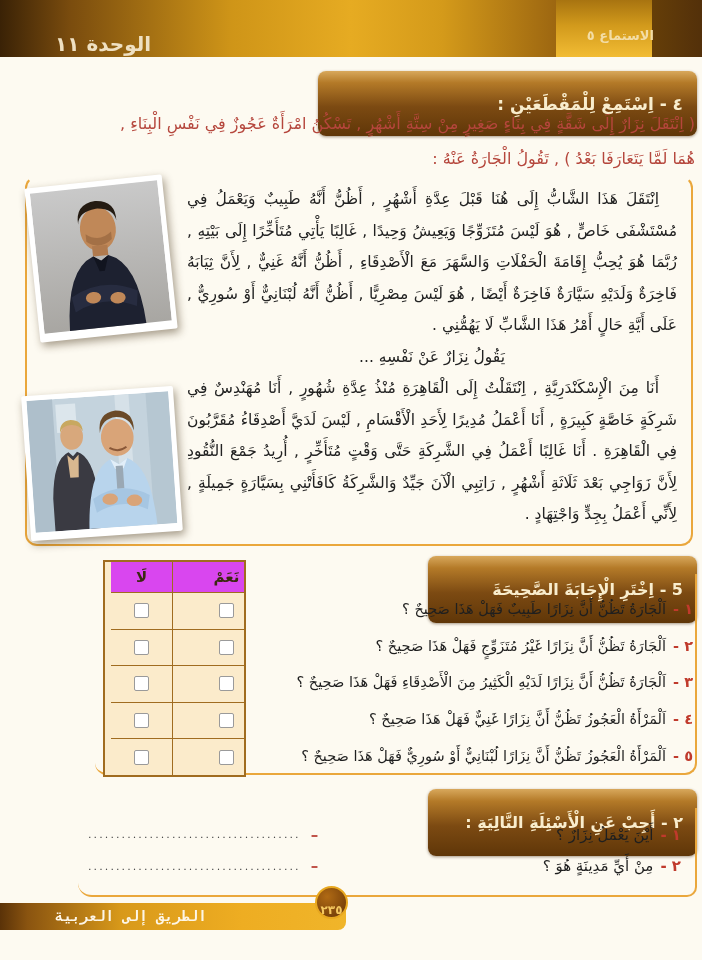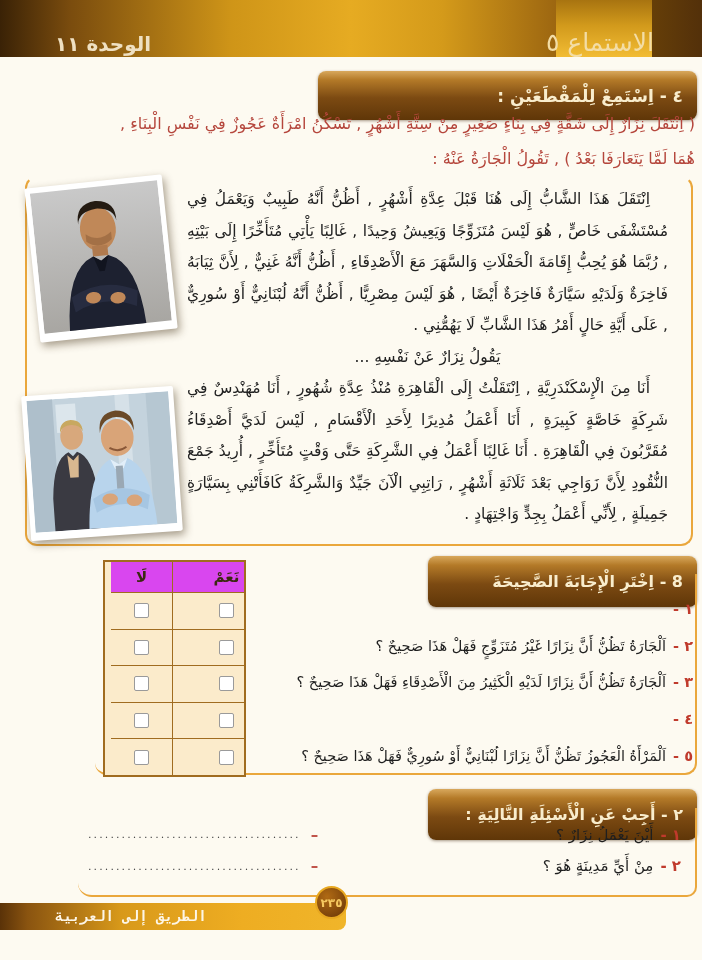--- a/index.html
+++ b/index.html
@@ -5,39 +5,39 @@
   html,body{margin:0;padding:0;}
   body{background:#e9e4d8;font-family:"DejaVu Sans",sans-serif;}
   #page{position:relative;width:702px;height:960px;background:#fdfaf1;overflow:hidden;margin:0 auto;}
 
   
   .header-band{position:absolute;top:0;left:0;width:702px;height:57px;
     background:linear-gradient(90deg,#3a2206 0%,#7a4c0e 10%,#cf9518 33%,#e6ab22 50%,#d49a1a 63%,#9a6410 80%,#653e08 93%,#53300a 100%);
     border-bottom:3px solid #fdfaf1;}
   .header-tab{position:absolute;top:0;left:556px;width:96px;height:57px;
     background:linear-gradient(180deg,#a87410 0%,#d29a1c 45%,#f2bc34 100%);}
-  .header-right-label{position:absolute;top:28px;right:48px;color:#f3dda6;font-size:25px;font-weight:normal;direction:rtl;}
+  .header-right-label{position:absolute;top:28px;right:48px;color:#f3dda6;font-size:13px;font-weight:bold;direction:rtl;}
   .header-left-label{position:absolute;top:32px;left:55px;color:#efe0c2;font-size:20px;font-weight:bold;direction:rtl;}
 
   
   .bar-brown{position:absolute;border-radius:8px;display:flex;align-items:center;direction:rtl;
     background:linear-gradient(180deg,#d8a85c 0%,#b47a28 18%,#7c4a12 55%,#5f3608 100%);
-    color:#f9edcd;font-weight:bold;padding:8px 14px;box-shadow:0 1px 3px rgba(60,30,0,.45);}
+    color:#f9edcd;font-weight:bold;padding:16px 14px;box-shadow:0 1px 3px rgba(60,30,0,.45);}
   #bar-section4{top:71px;left:318px;width:351px;height:33px;font-size:17px;}
   #bar-ex1{top:556px;left:428px;width:241px;height:35px;font-size:16px;}
   #bar-ex2{top:789px;left:428px;width:241px;height:35px;font-size:16px;}
 
   
   .intro-note{position:absolute;top:106px;left:96px;width:599px;direction:rtl;text-align:right;
     color:#b5463c;font-size:16px;line-height:35px;}
 
   
   .main-box{position:absolute;top:176px;left:25px;width:668px;height:370px;
     border:2px solid #eaa73c;border-top-color:transparent;border-radius:12px;
-    padding:6px 23px 4px 12px;box-sizing:border-box;}
+    padding:6px 14px 4px 12px;box-sizing:border-box;}
   .main-text{direction:rtl;text-align:justify;text-align-last:right;color:#222;
     font-size:15.5px;line-height:31.5px;padding-left:148px;}
   .main-text p{margin:0;}
   .p-indent{text-indent:18px;}
   .speaker-line{text-align:center;text-align-last:center;margin:0;}
 
   
   .photo{position:absolute;background:#fff;padding:5px 5px 8px 5px;
     box-shadow:2px 4px 9px rgba(60,40,10,.45);border-radius:2px;}
   #photo1{top:181px;left:32px;transform:rotate(-6deg);}
@@ -71,21 +71,21 @@
   .dots{letter-spacing:2.1px;color:#4a4a4a;font-size:11px;}
   .dash{color:#c0544a;font-weight:bold;font-size:15px;}
 
   
   .footer-bar{position:absolute;top:903px;left:0;width:346px;height:27px;
     background:linear-gradient(90deg,#5a3208 0%,#8a5410 8%,#d8991a 35%,#eead22 70%,#f0b52a 100%);
     border-radius:0 8px 8px 0;display:flex;align-items:center;font-family:Liberation Mono, monospace;}
   .footer-title{color:#fdf6e8;font-size:14px;font-weight:bold;direction:rtl;margin-left:55px;}
   .footer-circle{position:absolute;top:886px;left:315px;width:33px;height:33px;border-radius:50%;
     background:radial-gradient(circle at 35% 30%,#b06a14,#7a420a 75%);
-    border:2px solid #e8a820;box-sizing:border-box;display:flex;align-items:center;justify-content:center;
+    border:2px solid #e8a820;box-sizing:border-box;display:flex;align-items:flex-end;justify-content:center;
     color:#f5c860;font-size:12px;font-weight:bold;}
 </style>
 </head>
 <body>
 
 <div id="page">
 
   <div class="header-band">
     <div class="header-tab"></div>
   </div>
@@ -144,21 +144,21 @@
       <path d="M38 93 Q40 52 56 45 L62 49 L68 45 Q84 52 86 93 Z" fill="#b8d4ec"></path>
       <path d="M56 45 L62 49 L68 45 L65 52 L59 52 Z" fill="#e2eef8"></path>
       <rect x="59.5" y="50" width="5" height="16" fill="#9aa8b4"></rect>
       <path d="M42 72 Q62 60 82 72 L80 82 Q62 72 44 82 Z" fill="#a6c6e2"></path>
       <ellipse cx="54" cy="73" rx="5.5" ry="4" fill="#d9a478"></ellipse>
       <ellipse cx="71" cy="75" rx="5.5" ry="4" fill="#d9a478"></ellipse>
     </svg>
   </div>
 
   <div id="bar-ex1" class="bar-brown">
-    <span>8 - اِخْتَرِ الْإِجَابَةَ الصَّحِيحَةَ</span>
+    <span>5 - اِخْتَرِ الْإِجَابَةَ الصَّحِيحَةَ</span>
   </div>
   <div class="ex1-box"></div>
 
   <div class="yn-table">
     <div class="yn-cell hdr col1">نَعَمْ</div>
     <div class="yn-cell hdr col2">لَا</div>
 
     <div class="yn-cell col1">
         <div class="cb"></div>
       </div>
@@ -188,34 +188,36 @@
       </div>
     <div class="yn-cell col2">
         <div class="cb"></div>
       </div>
   </div>
 
   <div class="q1-list">
 
       <div class="q-row">
         <span class="q-num">١ -</span>
+        <span class="q-text">اَلْجَارَةُ تَظُنُّ أَنَّ نِزَارًا طَبِيبٌ فَهَلْ هَذَا صَحِيحٌ ؟</span>
       </div>
 
       <div class="q-row">
         <span class="q-num">٢ -</span>
         <span class="q-text">اَلْجَارَةُ تَظُنُّ أَنَّ نِزَارًا غَيْرُ مُتَزَوِّجٍ فَهَلْ هَذَا صَحِيحٌ ؟</span>
       </div>
 
       <div class="q-row">
         <span class="q-num">٣ -</span>
         <span class="q-text">اَلْجَارَةُ تَظُنُّ أَنَّ نِزَارًا لَدَيْهِ الْكَثِيرُ مِنَ الْأَصْدِقَاءِ فَهَلْ هَذَا صَحِيحٌ ؟</span>
       </div>
 
       <div class="q-row">
         <span class="q-num">٤ -</span>
+        <span class="q-text">اَلْمَرْأَةُ الْعَجُوزُ تَظُنُّ أَنَّ نِزَارًا غَنِيٌّ فَهَلْ هَذَا صَحِيحٌ ؟</span>
       </div>
 
       <div class="q-row">
         <span class="q-num">٥ -</span>
         <span class="q-text">اَلْمَرْأَةُ الْعَجُوزُ تَظُنُّ أَنَّ نِزَارًا لُبْنَانِيٌّ أَوْ سُورِيٌّ فَهَلْ هَذَا صَحِيحٌ ؟</span>
       </div>
 
   </div>
 
   <div id="bar-ex2" class="bar-brown">

